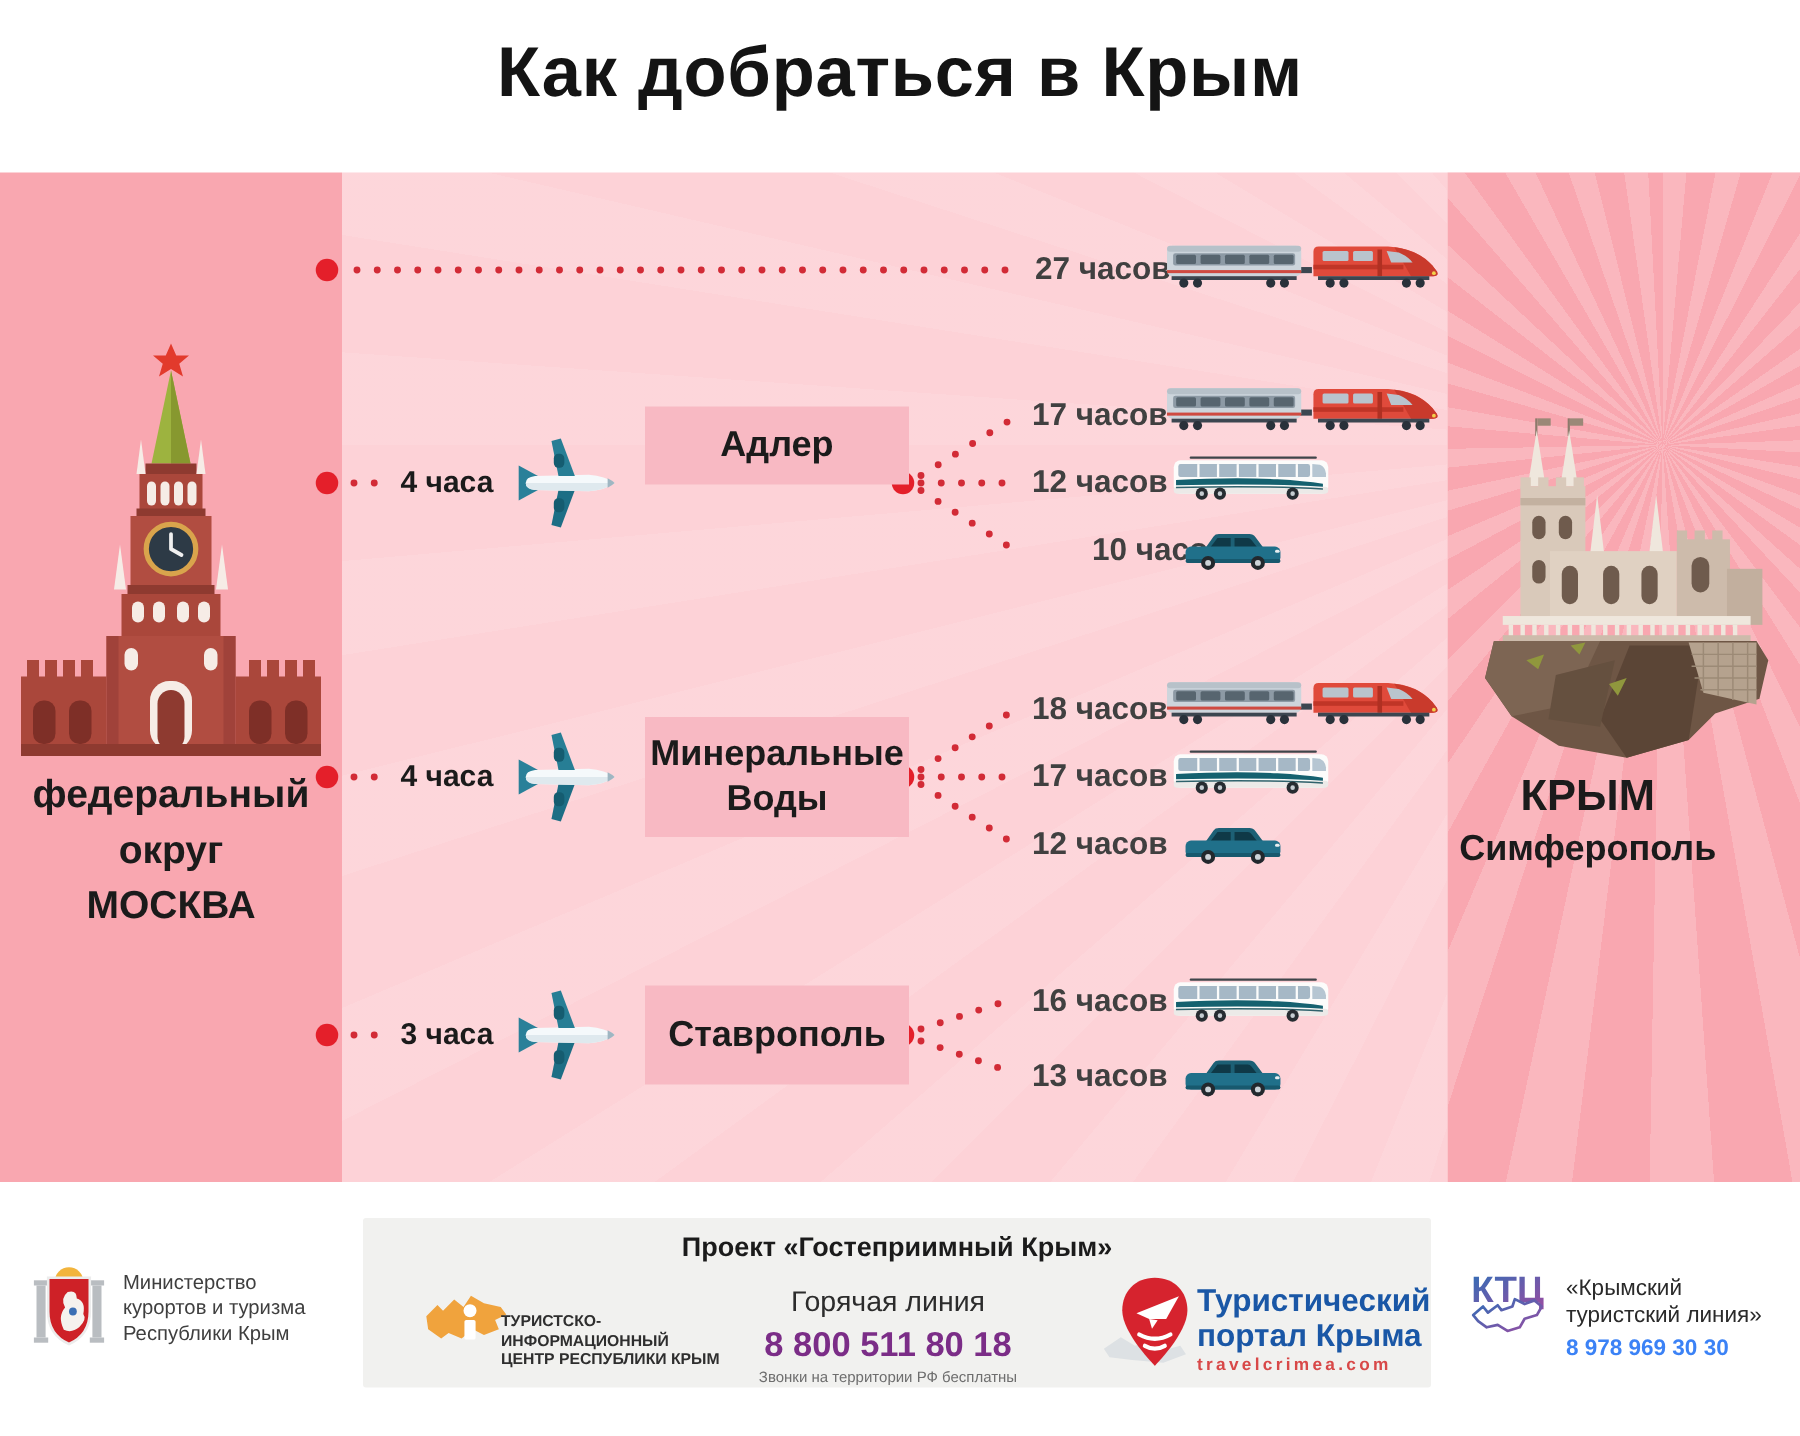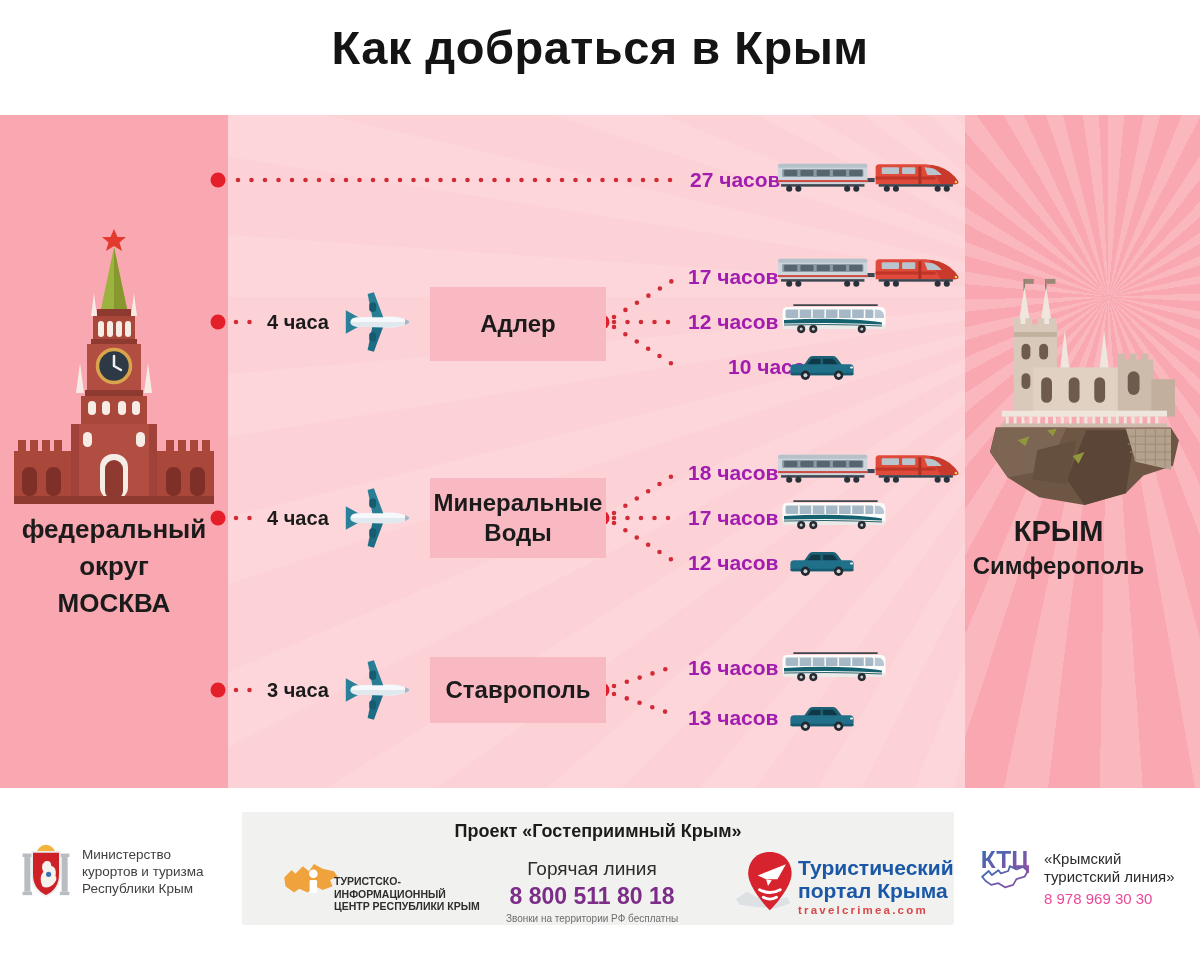--- a/index.html
+++ b/index.html
@@ -12,21 +12,21 @@
   .col-left{left:0;width:228px;background:#f9a7b0}
   .col-center{left:228px;width:737px;background:#fdd2d7}
   .col-center::after{content:"";position:absolute;inset:0;pointer-events:none;
      background:repeating-conic-gradient(from 0deg at 120% 27%,rgba(255,255,255,.55) 0deg 4deg,rgba(255,255,255,0) 4deg 9deg);
      opacity:.16}
   .col-right{left:965px;width:235px;background:#f9a7b0;overflow:hidden}
   .col-right::after{content:"";position:absolute;inset:0;pointer-events:none;
      background:repeating-conic-gradient(from 0deg at 61% 27%,rgba(255,255,255,.65) 0deg 5deg,rgba(255,255,255,0) 5deg 11deg);
      opacity:.28}
   .lines{position:absolute;left:0;top:0;width:1200px;height:673px}
-  .time-label{position:absolute;font-size:21px;font-weight:bold;line-height:26px;white-space:nowrap;color:#a21caf}
+  .time-label{position:absolute;font-size:21px;font-weight:bold;line-height:26px;white-space:nowrap;color:#404040}
   .flight-label{position:absolute;font-size:20px;font-weight:bold;line-height:28px;color:#1b1b1b}
   .hub-box{position:absolute;left:430px;width:176px;background:#f8b9c3;display:flex;align-items:center;
            justify-content:center;text-align:center;font-size:24px;font-weight:bold;line-height:1.25;color:#1b1b1b}
   .vicon{position:absolute;display:block}
   .vicon svg{display:block;width:100%;height:100%}
   .illus{position:absolute}
   .origin-label{position:absolute;left:0;top:396px;width:228px;text-align:center;
                 font-size:26px;font-weight:800;line-height:37px;color:#1b1b1b}
   .dest-label{position:absolute;left:965px;top:400px;width:187px;text-align:center;color:#1b1b1b}
   .dest-region{font-size:29px;font-weight:800;line-height:32px}
@@ -40,21 +40,21 @@
   .tic-caption{position:absolute;left:92px;top:63px;font-size:10.5px;font-weight:800;line-height:12.5px;color:#2e2e2e}
   .hotline{position:absolute;left:240px;top:46px;width:220px;text-align:center}
   .hotline-label{font-size:19px;color:#2c2c2c}
   .hotline-phone{font-size:23px;font-weight:800;color:#7b2d87;margin-top:3px}
   .hotline-note{font-size:10px;color:#6e6e6e;margin-top:3px}
   .portal-logo{position:absolute;left:492px;top:38px;width:68px;height:68px}
   .portal-name{position:absolute;left:556px;top:44px;font-size:21px;font-weight:800;line-height:23px;color:#1a57a6}
   .portal-site{position:absolute;left:556px;top:92px;font-size:11.5px;font-weight:bold;letter-spacing:2.2px;color:#d84848}
   .ktc-logo{position:absolute;left:974px;top:56px;width:62px;height:54px}
   .ktc-text{position:absolute;left:1044px;top:62px;font-size:15px;line-height:18px;color:#2a2a2a}
-  .ktc-phone{font-size:15px;font-weight:normal;margin-top:4px;color:#ec4899}
+  .ktc-phone{font-size:15px;font-weight:bold;margin-top:4px;color:#3b82f6}
 </style>
 </head>
 <body>
 
 <svg style="position:absolute;width:0;height:0" aria-hidden="true">
   <defs>
     <symbol id="sym-plane" viewBox="0 0 100 100">
       <polygon points="10,35 32,47 32,53 10,65" fill="#2a8099"></polygon>
       <polygon points="44,56 58,56 46,88 38,86" fill="#1d6e85"></polygon>
       <path d="M16 50 Q16 45 24 44 L70 43 Q84 44 92 50 Q84 56 70 57 L24 56 Q16 55 16 50 Z" fill="#f5f9fb"></path>
@@ -345,21 +345,21 @@
           <use href="#sym-train"></use>
         </svg>
       </span>
 
     <div class="flight-label" style="left:267px;top:193px">4 часа</div>
     <span class="vicon" style="left:338px;top:168px;width:78px;height:78px">
         <svg>
           <use href="#sym-plane"></use>
         </svg>
       </span>
-    <div class="hub-box" style="top:172px;height:74px">Адлер</div>
+    <div class="hub-box" style="top:156px;height:52px">Адлер</div>
     <div class="time-label" style="left:688px;top:149px">17 часов</div>
     <span class="vicon" style="left:777px;top:140px;width:183px;height:33px">
         <svg>
           <use href="#sym-train"></use>
         </svg>
       </span>
     <div class="time-label" style="left:688px;top:194px">12 часов</div>
     <span class="vicon" style="left:781px;top:188px;width:106px;height:32px">
         <svg>
           <use href="#sym-bus"></use>

